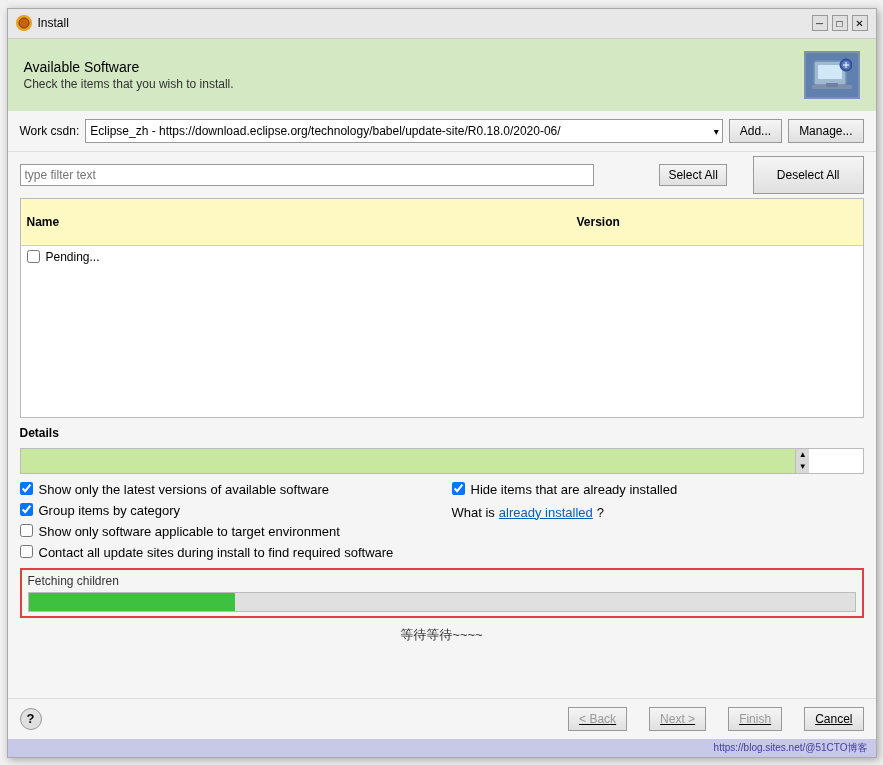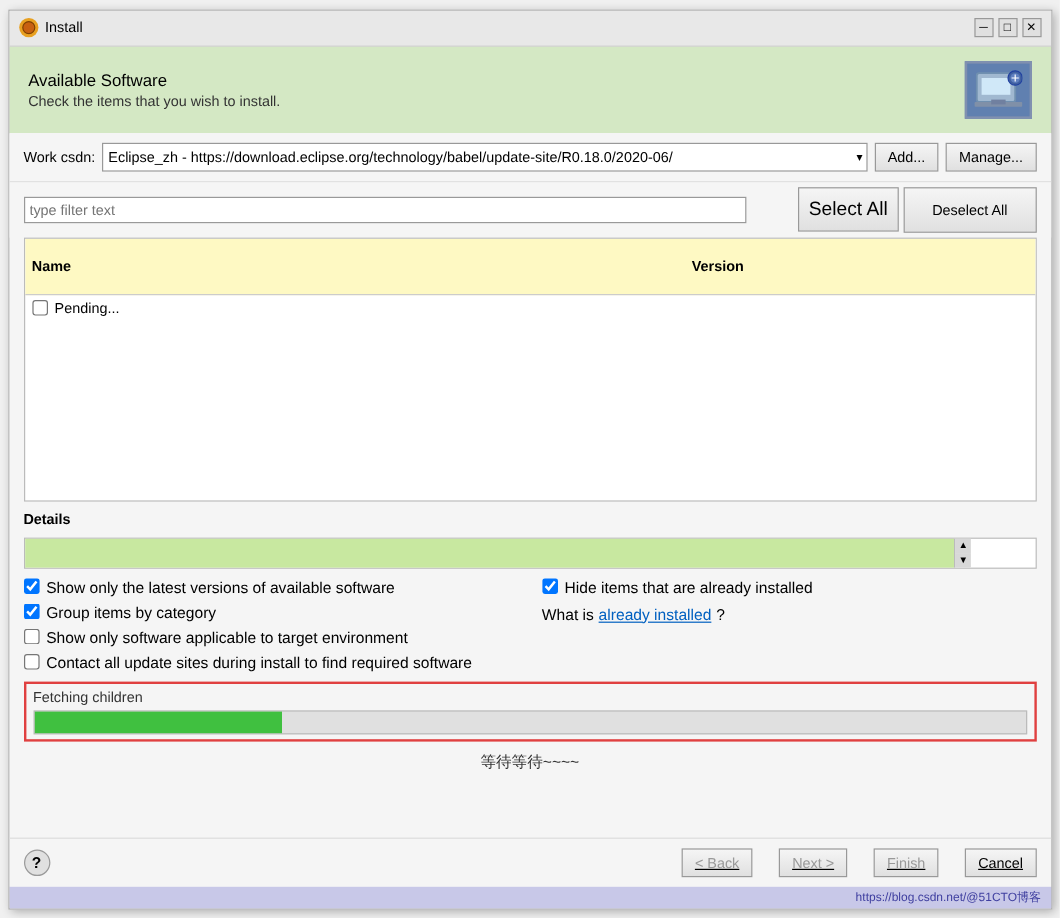--- a/index.html
+++ b/index.html
@@ -16,23 +16,23 @@
     .header-icon { width: 56px; height: 48px; background: #6080b0; border: 2px solid #8090b0; display: flex; align-items: center; justify-content: center; }
     .header-icon svg { width: 40px; height: 36px; }
     .content { flex: 1; display: flex; flex-direction: column; padding: 0; background: #f5f5f5; }
     .work-with-row { display: flex; align-items: center; gap: 6px; padding: 8px 12px; background: #f5f5f5; border-bottom: 1px solid #ddd; }
     .work-with-label { white-space: nowrap; font-size: 12px; }
     .select-wrapper { flex: 1; position: relative; }
     .select-wrapper select { width: 100%; height: 24px; border: 1px solid #999; background: white; font-size: 12px; padding: 0 20px 0 4px; appearance: none; -webkit-appearance: none; }
     .select-wrapper::after { content: '▾'; position: absolute; right: 4px; top: 50%; transform: translateY(-50%); pointer-events: none; font-size: 10px; }
     .btn { border: 1px solid #999; background: linear-gradient(to bottom, #f5f5f5, #e0e0e0); padding: 3px 10px; cursor: pointer; font-size: 12px; white-space: nowrap; height: 24px; display: flex; align-items: center; }
     .btn:disabled { color: #999; cursor: default; }
-    .filter-row { display: flex; align-items: center; padding: 4px 12px; gap: 4px; background: #f5f5f5; }
+    .filter-row { display: flex; align-items: center; padding: 4px 12px; gap: 26px; background: #f5f5f5; }
     .filter-input { flex: 1; height: 22px; border: 1px solid #999; padding: 0 4px; font-size: 12px; color: #999; background: white; }
-    .select-all-btn { border: 1px solid #999; background: linear-gradient(to bottom, #f5f5f5, #e0e0e0); padding: 3px 8px; cursor: pointer; font-size: 16px; height: 37px; display: flex; align-items: center; white-space: nowrap; margin-left: 39px; }
+    .select-all-btn { border: 1px solid #999; background: linear-gradient(to bottom, #f5f5f5, #e0e0e0); padding: 3px 8px; cursor: pointer; font-size: 12px; height: 22px; display: flex; align-items: center; white-space: nowrap; margin-left: 39px; }
     .deselect-all-btn { border: 1px solid #999; background: linear-gradient(to bottom, #f5f5f5, #e0e0e0); padding: 3px 23px; cursor: pointer; font-size: 12px; height: 38px; display: flex; align-items: center; white-space: nowrap; }
     .table-area { margin: 0 12px; border: 1px solid #bbb; background: white; flex: 1; display: flex; flex-direction: column; min-height: 180px; max-height: 220px; overflow: hidden; }
     .table-header { display: grid; grid-template-columns: 1fr 200px 80px; border-bottom: 1px solid #ccc; background: #fef9c3; padding: 16px 6px; font-weight: bold; }
     .table-header span { font-size: 12px; }
     .table-body { flex: 1; overflow-y: auto; }
     .table-row { display: flex; align-items: center; padding: 4px 6px; gap: 6px; }
     .table-row input[type=checkbox] { margin: 0; }
     .table-row span { font-size: 12px; }
     .details-section { padding: 8px 12px 4px; }
     .details-label { font-size: 12px; font-weight: bold; margin-bottom: 4px; }
@@ -186,14 +186,14 @@
       <button class="help-btn">?</button>
     </div>
     <div class="footer-right">
       <button class="btn" disabled="" style="color:#999;">&lt; Back</button>
       <button class="btn" disabled="" style="color:#999;">Next &gt;</button>
       <button class="btn" disabled="" style="color:#999;">Finish</button>
       <button class="btn">Cancel</button>
     </div>
   </div>
 
-  <div class="watermark">https://blog.csdn.net/@51CTO博客</div>
+  <div class="watermark">https://blog.sites.net/@51CTO博客</div>
 </div>
 
 </body></html>

